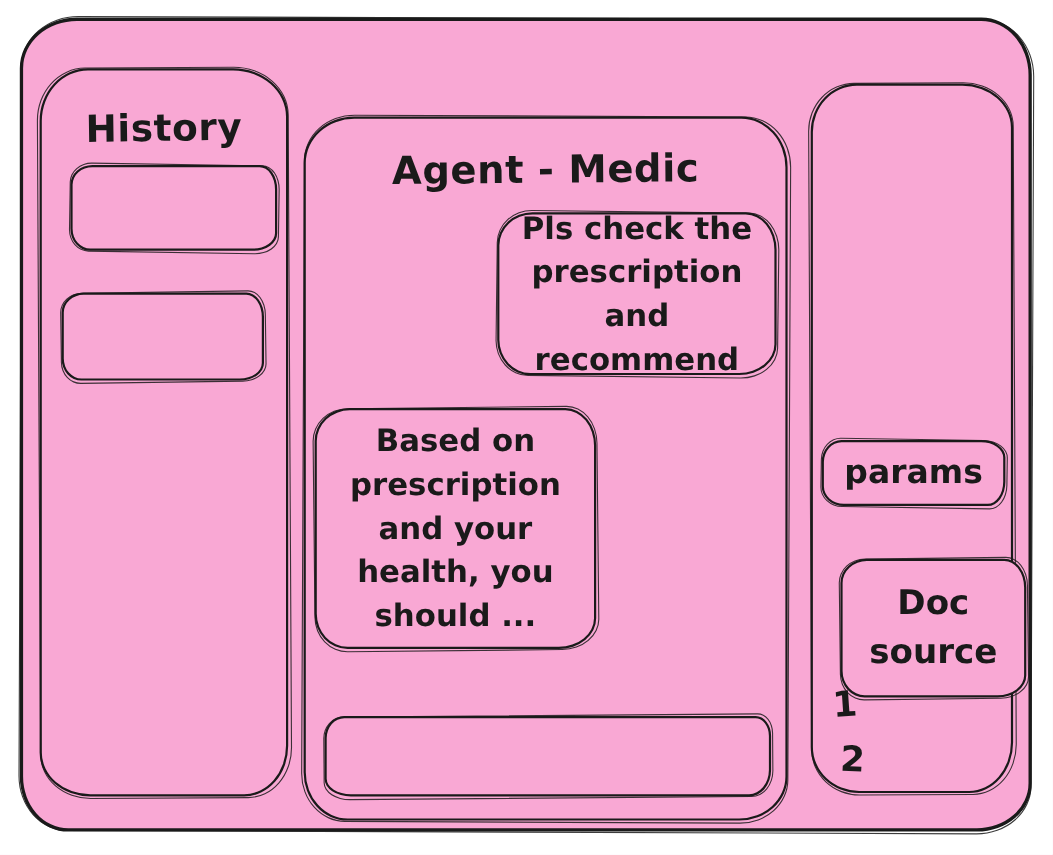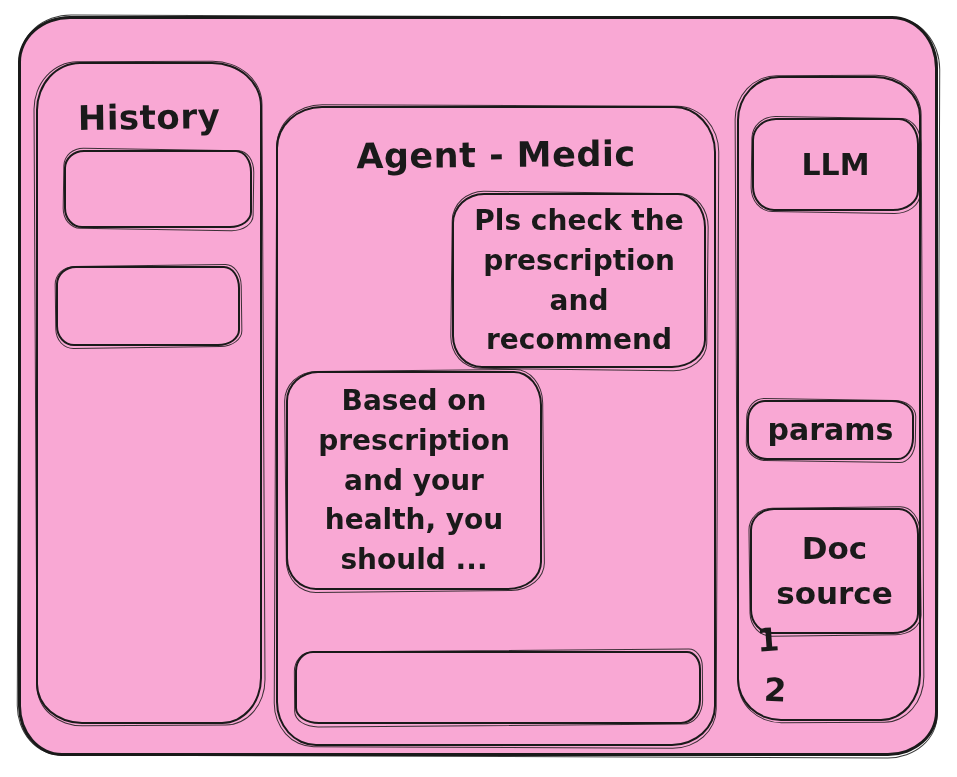--- a/index.html
+++ b/index.html
@@ -81,21 +81,21 @@
     align-items: center;
     justify-content: center;
     font-size: 28px;
     font-weight: 700;
     line-height: 1.42;
     text-align: center;
     white-space: pre-line;
     border-radius: 32px 28px 34px 30px / 30px 34px 28px 32px;
     --wob: 0.7deg;
   }
-  .bubble-user  { left: 174px; top: 85px;  width: 254px; height: 175px; }
+  .bubble-user  { left: 174px; top: 85px;  width: 254px; height: 148px; }
   .bubble-agent { left: 8px;   top: 263px; width: 256px; height: 219px; --wob: -0.6deg; }
   .input-bar {
     left: 17px; top: 543px; width: 406px; height: 73px;
     border-radius: 18px 14px 20px 24px / 20px 18px 24px 16px;
     --wob: -0.45deg;
   }
   .input-field {
     width: 100%; height: 100%;
     border: none; outline: none; background: transparent;
     font-family: inherit; font-size: 26px; font-weight: 700; color: #1a1a1a;
@@ -116,21 +116,21 @@
     font-weight: 700;
     line-height: 1.45;
     text-align: center;
     white-space: pre-line;
     border-radius: 24px 20px 26px 22px / 22px 26px 20px 24px;
     --wob: 0.9deg;
   }
   .btn-llm    { left: 13px; top: 40px;  width: 167px; height: 93px; }
   .btn-ocr    { left: 12px; top: 152px; width: 163px; height: 92px; --wob: -0.9deg; }
   .btn-params { left: 8px;  top: 322px; width: 167px; height: 60px; border-radius: 18px 22px 16px 20px / 20px 16px 22px 18px; }
-  .btn-doc    { left: 11px; top: 430px; width: 169px; height: 126px; font-size: 31px; --wob: -0.7deg; }
+  .btn-doc    { left: 25px; top: 430px; width: 169px; height: 126px; font-size: 31px; --wob: -0.7deg; }
   .doc-num {
     position: absolute;
     font-size: 32px;
     font-weight: 700;
   }
   .doc-num-1 { left: 18px; top: 542px; transform: rotate(-4deg); }
   .doc-num-2 { left: 25px; top: 592px; transform: rotate(3deg); }
 </style>
 </head>
 <body>
@@ -154,21 +154,20 @@
 prescription
 and your
 health, you
 should ...</div>
     <div class="sk input-bar">
       <input class="input-field" type="text" value="" style="">
     </div>
   </div>
 
   <div class="sk tools-panel">
-    <div class="sk tool-btn btn-llm">LLM</div>
     <div class="sk tool-btn btn-params">params</div>
     <div class="sk tool-btn btn-doc">Doc
 source</div>
     <div class="hand doc-num doc-num-1">1</div>
     <div class="hand doc-num doc-num-2">2</div>
   </div>
 
 </div>
 
 </body></html>

